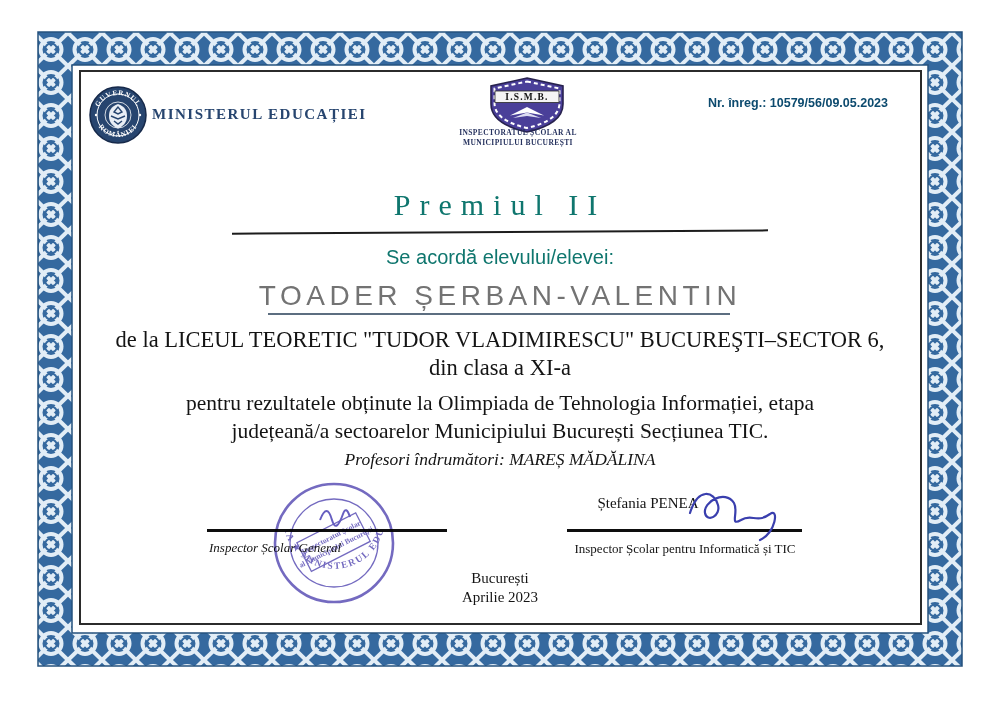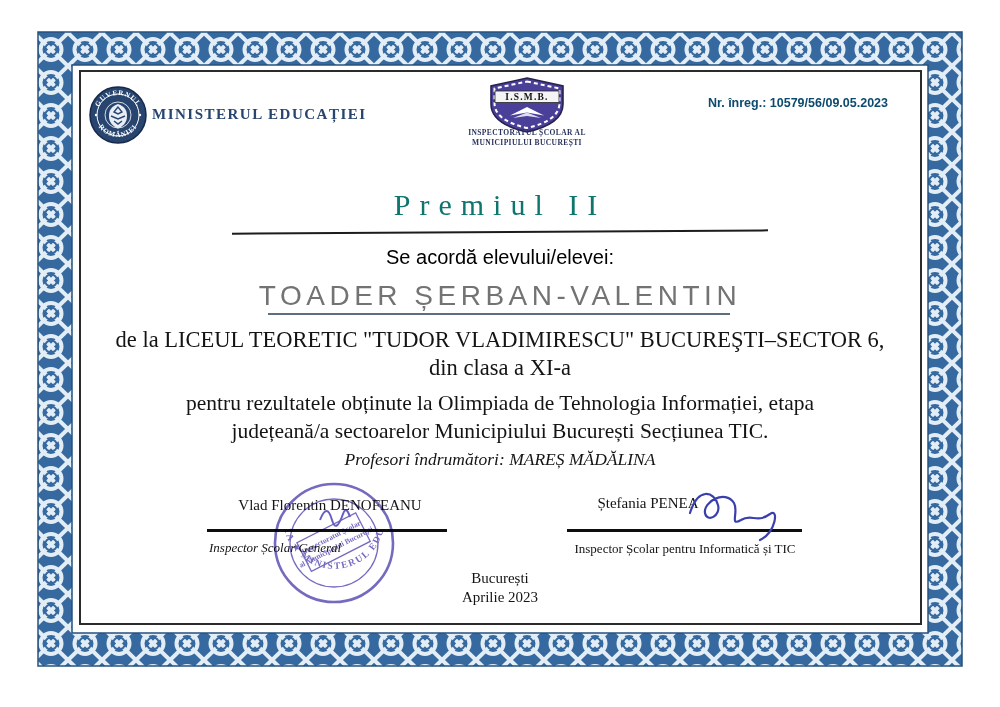--- a/index.html
+++ b/index.html
@@ -20,21 +20,21 @@
   }
   .reg-number{
     font-family:"Liberation Sans",sans-serif;font-weight:bold;font-size:12.5px;color:#0c4a6e;
   }
   
   .award-title{
     top:188px;font-family:"Liberation Serif",serif;font-size:30px;letter-spacing:9px;color:#0f766e;
   }
   .rule{position:absolute;background:#1c1c1c;height:2px;}
   .title-rule{left:232px;top:231px;width:536px;transform:rotate(-0.35deg);}
-  .intro-line{top:246px;font-family:"Liberation Sans",sans-serif;font-size:20px;color:#000000;}
+  .intro-line{top:246px;font-family:"Liberation Sans",sans-serif;font-size:20px;color:#0f766e;}
   .recipient-name{
     top:280px;font-family:"Liberation Sans",sans-serif;font-size:28px;
     letter-spacing:4.5px;color:#737373;
   }
   .name-rule{left:268px;top:313px;width:462px;height:2px;background:#5c6e80;}
   .school-line{top:327px;font-size:22.5px;}
   .class-line{top:355px;font-size:22.5px;}
   .reason-line1{top:391px;font-size:21.5px;}
   .reason-line2{top:419px;font-size:21.5px;}
   .teachers-line{top:449px;font-size:17.5px;font-style:italic;}
@@ -104,42 +104,41 @@
   <svg class="abs" style="left:488px;top:76px" width="78" height="58" viewBox="0 0 78 58">
     <path d="M39,2 L75,10 L75,28 Q75,48 39,56 Q3,48 3,28 L3,10 Z" fill="#4a3f99" stroke="#28224f" stroke-width="1.6"></path>
     <path d="M39,5.5 L71.5,12.5 L71.5,27 Q71.5,44.5 39,52 Q6.5,44.5 6.5,27 L6.5,12.5 Z" fill="none" stroke="#ffffff" stroke-width="2" stroke-dasharray="4,3"></path>
     <rect x="7" y="15" width="64" height="11.5" fill="#f4f4f4" stroke="#2a2a2a" stroke-width="0.8"></rect>
     <text x="39" y="24.3" text-anchor="middle" font-family="Liberation Serif, serif" font-size="9.5" font-weight="bold" letter-spacing="1.2" fill="#111111">I.S.M.B.</text>
     <g>
       <path d="M39,31 L22,39.5 L39,36.5 L56,39.5 Z" fill="#ffffff"></path>
       <path d="M39,36.5 L25,42 L39,40 L53,42 Z" fill="#ddddf2"></path>
     </g>
   </svg>
-  <div class="abs crest-caption" style="left:437px;top:128px;width:180px">
+  <div class="abs crest-caption" style="left:428px;top:128px;width:180px">
     <div>INSPECTORATUL ȘCOLAR AL</div>
     <div>MUNICIPIULUI BUCUREȘTI</div>
   </div>
 
   <div class="abs reg-number" style="left:708px;top:96px">Nr. înreg.: 10579/56/09.05.2023</div>
 
   <div class="centered award-title">Premiul II</div>
   <div class="rule title-rule"></div>
 
   <div class="centered intro-line">Se acordă elevului/elevei:</div>
 
   <div class="centered recipient-name">TOADER ȘERBAN-VALENTIN</div>
   <div class="name-rule abs"></div>
 
   <div class="centered school-line">de la LICEUL TEORETIC "TUDOR VLADIMIRESCU" BUCUREŞTI–SECTOR 6,</div>
   <div class="centered class-line">din clasa a XI-a</div>
   <div class="centered reason-line2">județeană/a sectoarelor Municipiului București Secțiunea TIC.</div>
   <div class="centered reason-line1">pentru rezultatele obținute la Olimpiada de Tehnologia Informației, etapa</div>
   <div class="centered teachers-line">Profesori îndrumători: MAREȘ MĂDĂLINA</div>
 
-  <div class="sig-left-name sig-name">Vlad Florentin DENOFEANU</div>
   <div class="sig-left-rule abs"></div>
   <div class="sig-left-title sig-title">Inspector Școlar General</div>
 
   <div class="sig-right-name sig-name">Ștefania PENEA</div>
   <div class="sig-right-rule abs"></div>
   <div class="sig-right-title sig-title">Inspector Școlar pentru Informatică și TIC</div>
 
   <div class="centered footer-city">București</div>
   <div class="centered footer-date">Aprilie 2023</div>
 

